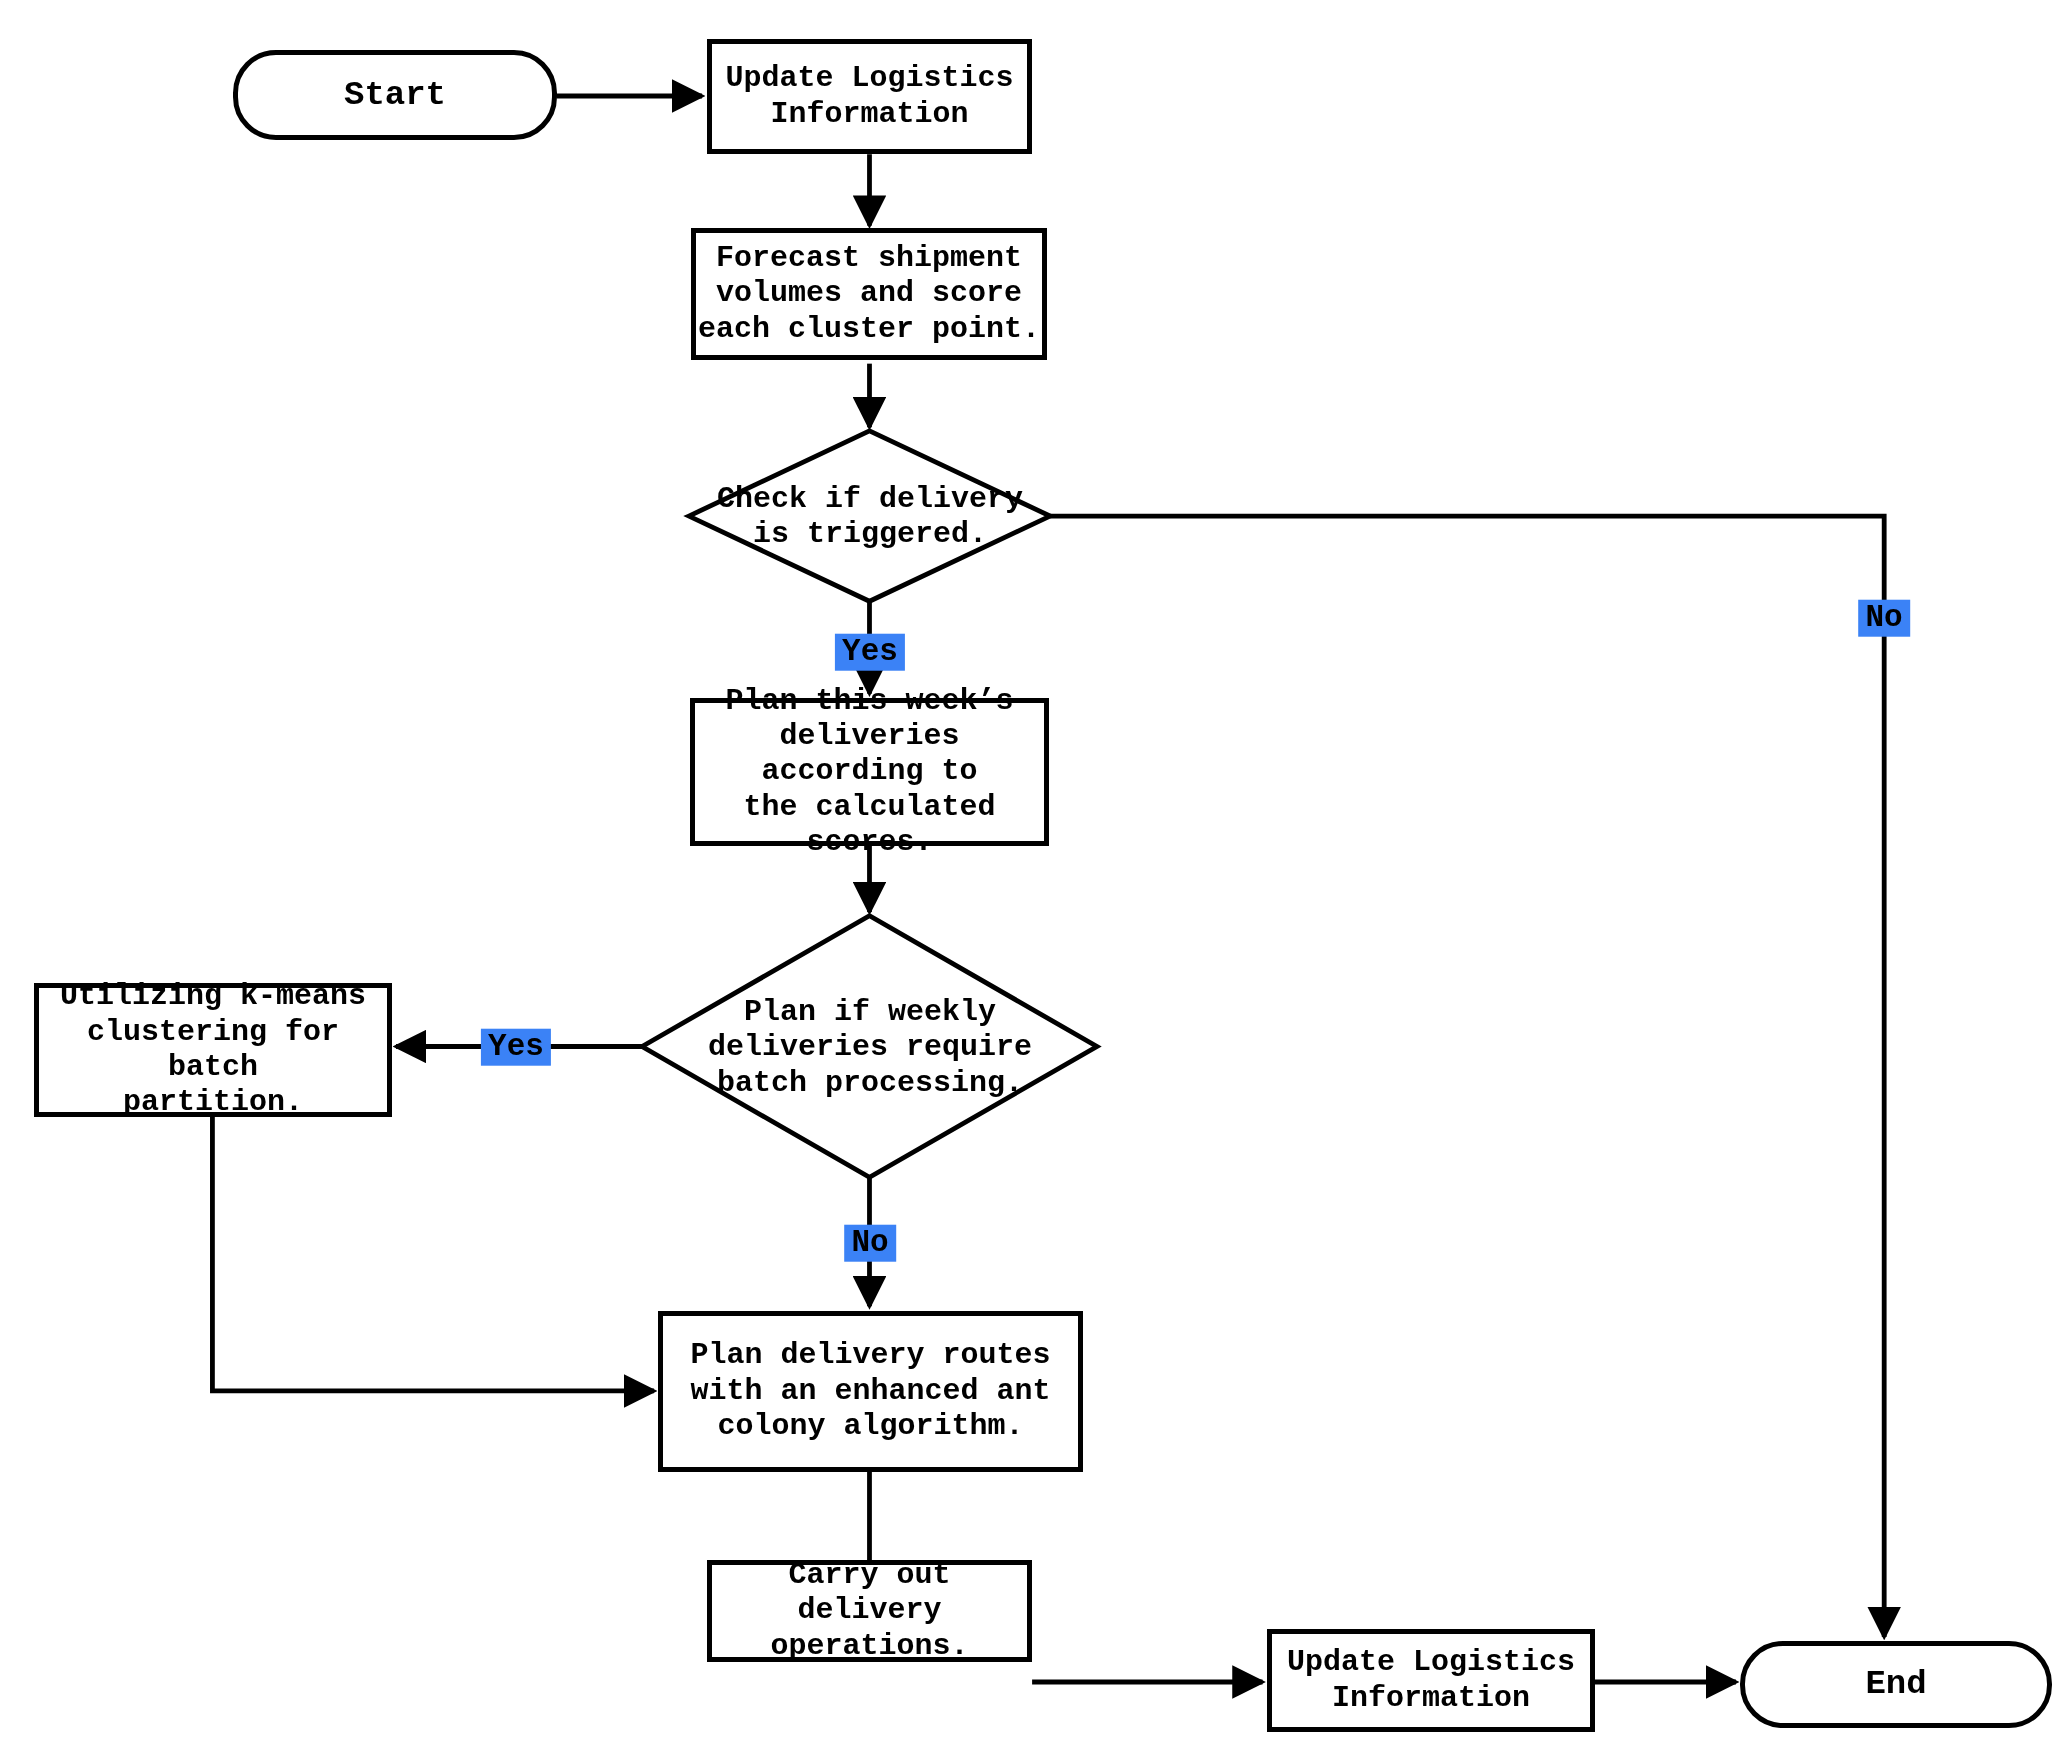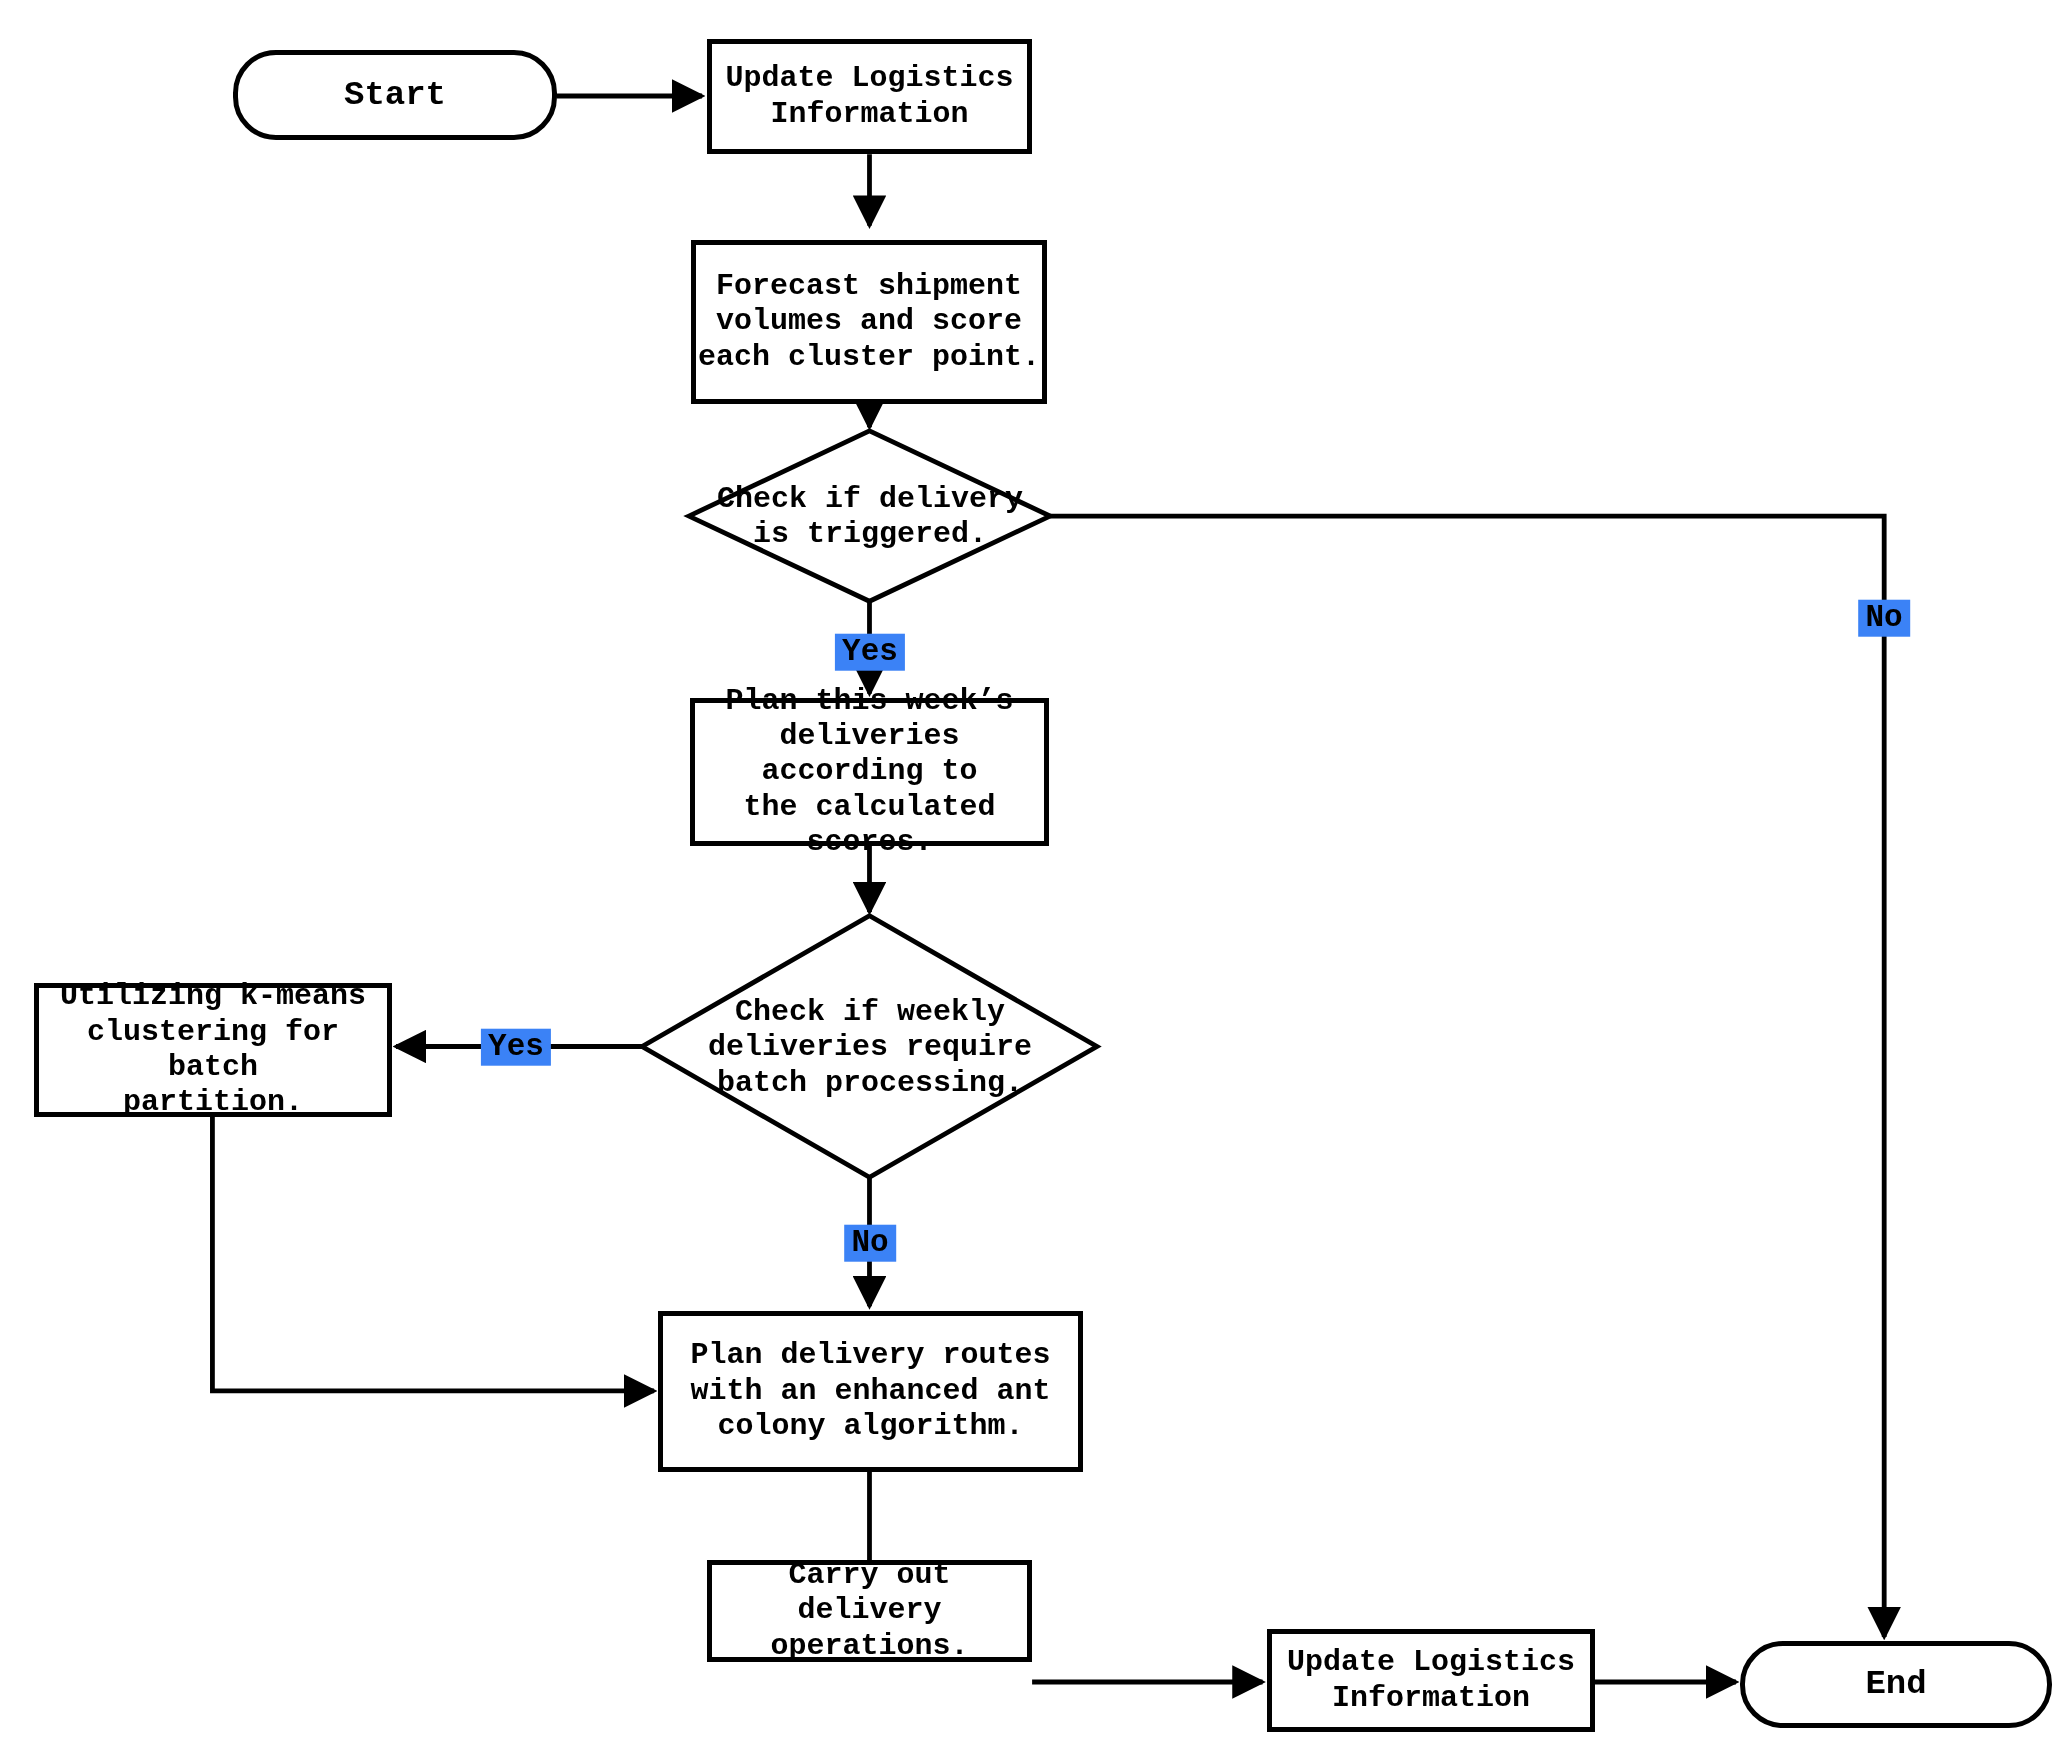--- a/index.html
+++ b/index.html
@@ -98,21 +98,21 @@
 
   <div class="node node-term" style="left:1740px; top:1641px; width:312px; height:87px;">
     <span class="node-label">End</span>
   </div>
 
   <div class="node node-rect" style="left:707px; top:39px; width:325px; height:115px;">
     <span class="node-label">Update Logistics
 Information</span>
   </div>
 
-  <div class="node node-rect" style="left:691px; top:240px; width:356px; height:164px;">
+  <div class="node node-rect" style="left:691px; top:228px; width:356px; height:132px;">
     <span class="node-label">Forecast shipment
 volumes and score
 each cluster point.</span>
   </div>
 
   <div class="node node-rect" style="left:690px; top:698px; width:359px; height:148px;">
     <span class="node-label">Plan this week’s
 deliveries according to
 the calculated scores.</span>
   </div>
@@ -136,21 +136,21 @@
   </div>
 
   <div class="node node-rect" style="left:1267px; top:1629px; width:328px; height:103px;">
     <span class="node-label">Update Logistics
 Information</span>
   </div>
 
   <div class="diamond-label" style="left:870px; top:517px; width:336px;">Check if delivery
 is triggered.</div>
 
-  <div class="diamond-label" style="left:870px; top:1048px; width:372px;">Check if weekly
+  <div class="diamond-label" style="left:870px; top:1048px; width:372px;">Plan if weekly
 deliveries require
 batch processing.</div>
 
   <div class="edge-label" style="left:870px; top:652px;">Yes</div>
 
   <div class="edge-label" style="left:1884px; top:618px;">No</div>
 
   <div class="edge-label" style="left:516px; top:1047px;">Yes</div>
 
   <div class="edge-label" style="left:870px; top:1243px;">No</div>

